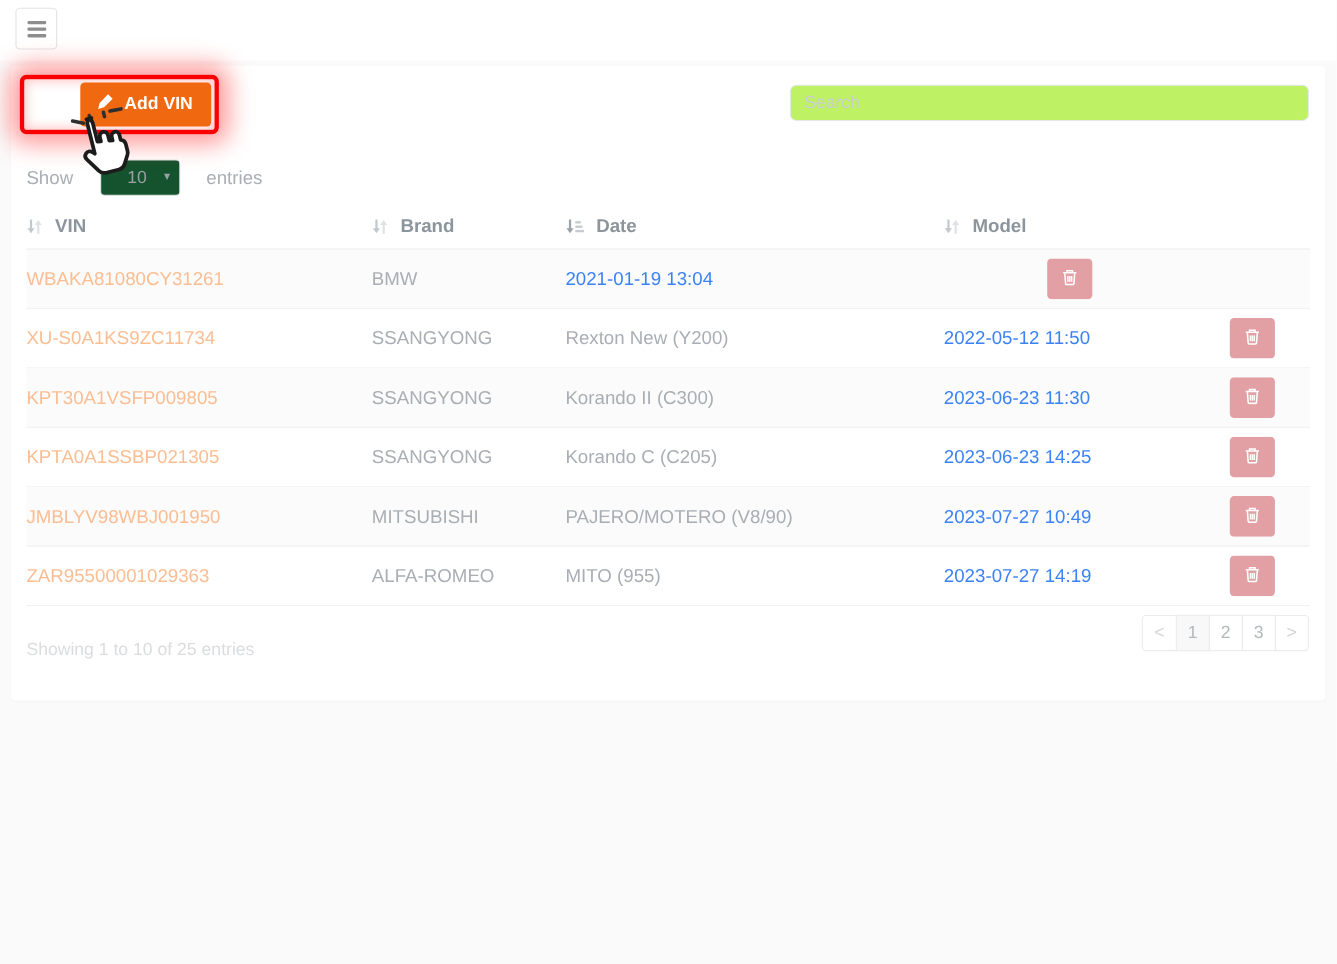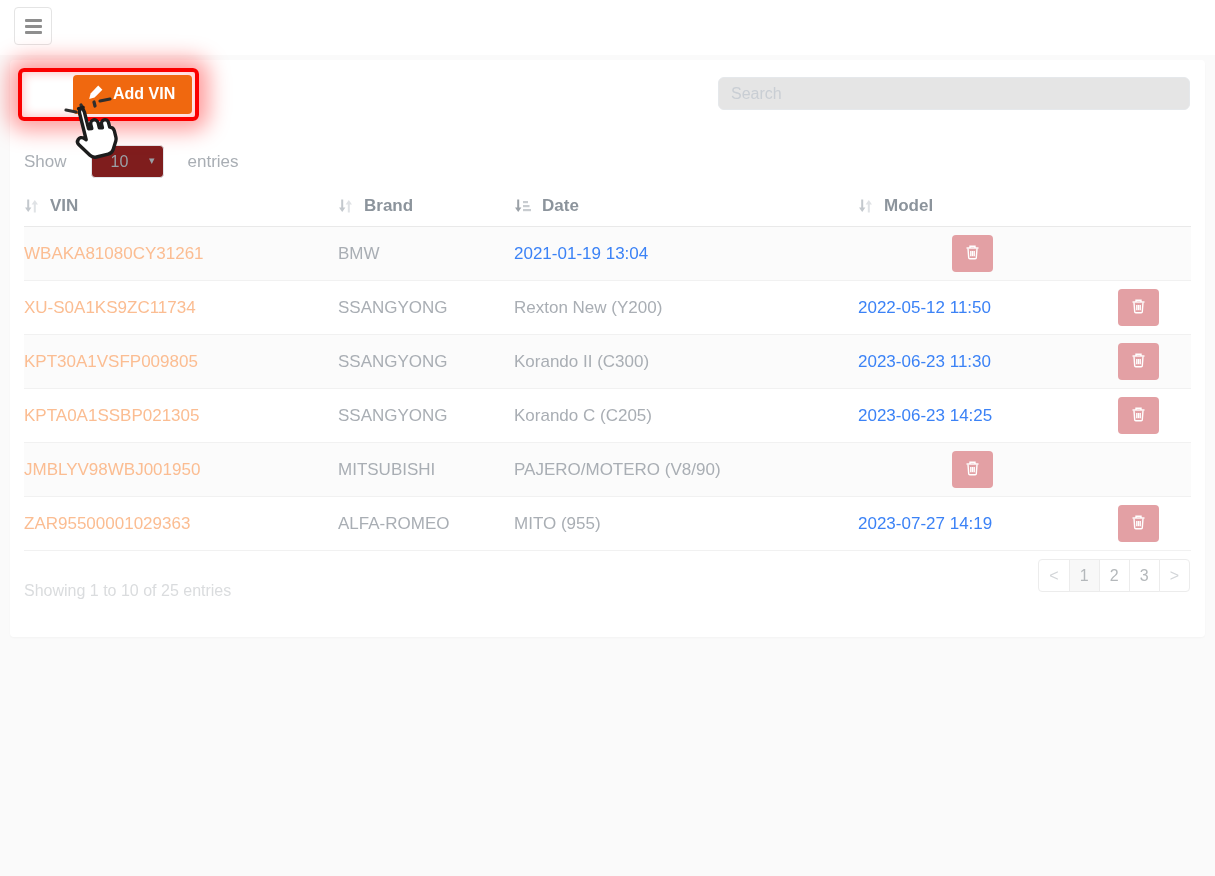--- a/index.html
+++ b/index.html
@@ -47,37 +47,37 @@
     font-family:inherit;
     margin-left:48px;
   }
   .cursor-annot {
     position:absolute; left:46px; top:34px; z-index:6; pointer-events:none;
   }
 
   
   .search-input {
     position:absolute; right:15px; top:17px; width:472px; height:33px;
-    border:1px solid #e5e8eb; border-radius:6px; background:#e5e5e5;
+    border:1px solid #e5e8eb; border-radius:6px; background:#bef264;
     padding:0 12px; font-size:16px; color:#6b7177; outline:none;
     font-family:inherit;
   }
   .search-input::placeholder { color:#c9ced4; }
 
   .length-row {
     position:absolute; left:14px; top:85px; height:33px;
     display:flex; align-items:center; gap:24px;
     font-size:17px; color:#a9aeb4;
   }
   .select-wrap { position:relative; }
   .page-size {
     -webkit-appearance:none; appearance:none;
     width:73px; height:33px; border:1px solid #e3e6e9; border-radius:4px;
-    background:#7f1d1d; color:#9aa0a6; font-size:16px; padding:0 24px 0 19px;
-    font-family:inherit; cursor:pointer;
+    background:#14532d; color:#9aa0a6; font-size:16px; padding:0 24px 0 19px;
+    font-family:inherit; cursor:pointer;text-align:center;
   }
   .select-caret {
     position:absolute; right:9px; top:9px; color:#9aa0a6; font-size:11px; pointer-events:none;
   }
 
   
   .table { position:absolute; left:14px; top:125px; width:1167px; }
   .tr {
     display:grid;
     grid-template-columns:314px 176px 344px 228px 1fr;
@@ -317,20 +317,21 @@
             </svg>
           </span>
         </button>
       </div>
     </div>
 
     <div class="tr">
       <div class="td"><a class="vin-link">JMBLYV98WBJ001950</a></div>
       <div class="td brand">MITSUBISHI</div>
       <div class="td model">PAJERO/MOTERO (V8/90)</div>
+      <div class="td date">2023-07-27 10:49</div>
       <div class="td actions">
         <button class="btn-delete">
           <span>
             <svg width="15" height="16" viewBox="0 0 15 16">
               <g fill="none" stroke="#ffffff" stroke-width="1.4">
                 <path d="M1.5 4 h12"></path>
                 <path d="M5 4 V2.2 h5 V4"></path>
                 <path d="M3 4.5 l.7 9.2 c0 .6.5 1 1.1 1 h5.4 c.6 0 1.1-.4 1.1-1 L12 4.5"></path>
                 <path d="M5.8 7 v5.2"></path>
                 <path d="M7.5 7 v5.2"></path>

